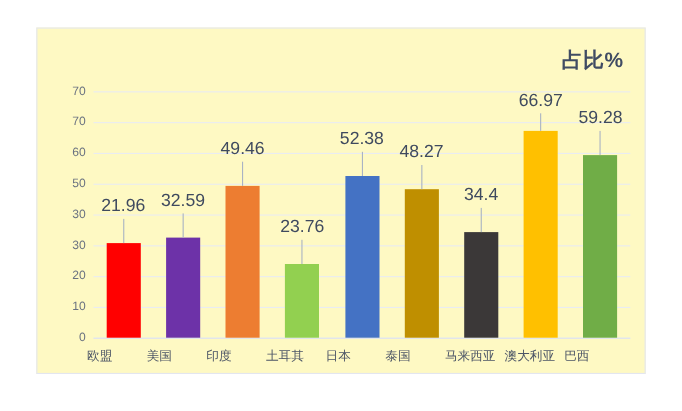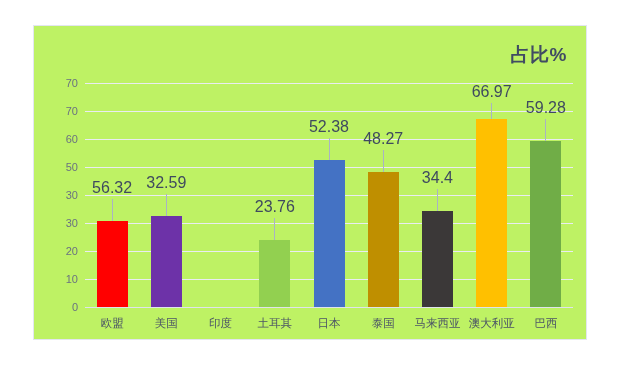--- a/index.html
+++ b/index.html
@@ -7,21 +7,21 @@
     width: 620px; height: 374px;
     background: #ffffff;
     font-family: "Liberation Sans", sans-serif;
     overflow: hidden;
   }
   #chart-frame {
     position: absolute;
     left: 33px; top: 25px;
     width: 554px; height: 315px;
     border: 1px solid #e3e6ef;
-    background: #bef264;
+    background: #fef9c3;
   }
   #chart-title {
     position: absolute;
     right: 19px; top: 16px;
     font-size: 19px;
     font-weight: bold;
     color: #404c63;
     letter-spacing: 0.5px;
     white-space: nowrap;
   }
@@ -80,21 +80,21 @@
   }
   #xaxis {
     position: absolute;
     left: 51px; top: 281px;
     width: 488px; height: 34px;
   }
   .xtick {
     position: absolute;
     top: 9px;
     width: 66px;
-    text-align: center;
+    text-align: left;
     font-size: 11.5px;
     color: #4c5566;
     white-space: nowrap;
   }
   #baseline {
     position: absolute;
     left: 51px; top: 281px;
     width: 488px; height: 1px;
     background: #dfe3ec;
   }
@@ -127,26 +127,31 @@
         <div class="ytick" style="top: 136px;">50</div>
         <div class="ytick" style="top: 108px;">60</div>
         <div class="ytick" style="top: 80px;">70</div>
         <div class="ytick" style="top: 52px;">70</div>
       </div>
     <div id="baseline"></div>
     <div id="bars">
         <div class="barwrap" style="left: 11.6111px; height: 86.38px;">
           <div class="bar" style="height: 86.38px; background: rgb(255, 0, 0);"></div>
           <div class="leader" style="bottom: 86.38px; height: 22px;"></div>
-          <div class="dlabel" style="bottom: 111.38px;">56.32</div>
+          <div class="dlabel" style="bottom: 111.38px;">21.96</div>
         </div>
         <div class="barwrap" style="left: 65.8333px; height: 91.252px;">
           <div class="bar" style="height: 91.252px; background: rgb(109, 50, 168);"></div>
           <div class="leader" style="bottom: 91.252px; height: 22px;"></div>
           <div class="dlabel" style="bottom: 116.252px;">32.59</div>
+        </div>
+        <div class="barwrap" style="left: 120.056px; height: 138.488px;">
+          <div class="bar" style="height: 138.488px; background: rgb(237, 125, 49);"></div>
+          <div class="leader" style="bottom: 138.488px; height: 22px;"></div>
+          <div class="dlabel" style="bottom: 163.488px;">49.46</div>
         </div>
         <div class="barwrap" style="left: 174.278px; height: 66.528px;">
           <div class="bar" style="height: 66.528px; background: rgb(146, 208, 80);"></div>
           <div class="leader" style="bottom: 66.528px; height: 22px;"></div>
           <div class="dlabel" style="bottom: 91.528px;">23.76</div>
         </div>
         <div class="barwrap" style="left: 228.5px; height: 146.664px;">
           <div class="bar" style="height: 146.664px; background: rgb(68, 114, 196);"></div>
           <div class="leader" style="bottom: 146.664px; height: 22px;"></div>
           <div class="dlabel" style="bottom: 171.664px;">52.38</div>

